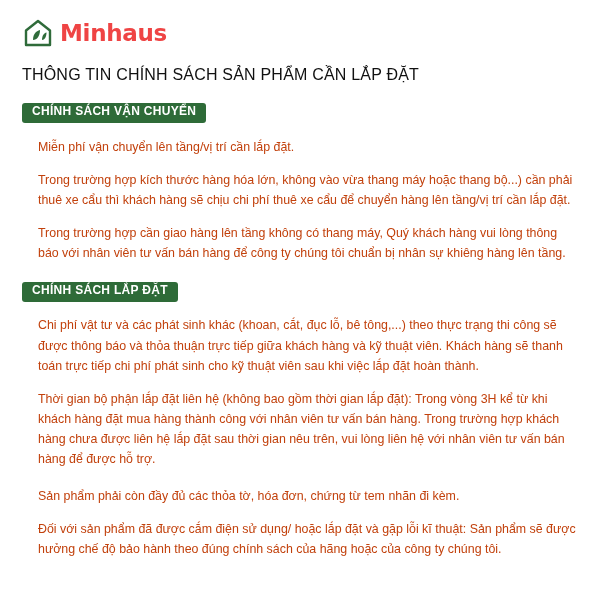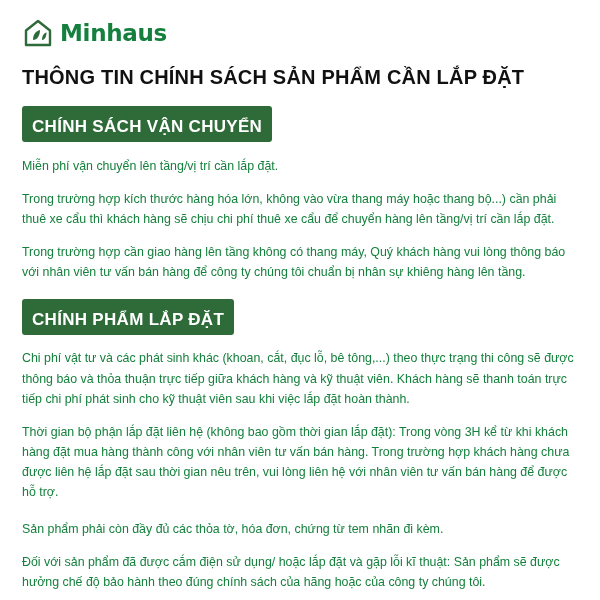--- a/index.html
+++ b/index.html
@@ -34,56 +34,56 @@
     width: 30px;
     height: 30px;
     position: relative;
     flex: 0 0 auto;
   }
   .logo-mark svg { display: block; }
   .logo-text {
     font-size: 23px;
     font-weight: bold;
     letter-spacing: -0.3px;
-    color: #15803d;
+    color: #ef4444;
     font-family: "DejaVu Sans", sans-serif;
   }
 
   
   .doc-title {
     margin: 14px 0 0 2px;
-    font-size: 20px;
-    font-weight: bold;
+    font-size: 16px;
+    font-weight: normal;
     letter-spacing: 0.2px;
     color: #111111;
     font-family: "Liberation Sans", sans-serif;
   }
 
   
   .pill {
     display: inline-block;
     background: #2e6b38;
     color: #ffffff;
-    font-size: 17px;
+    font-size: 12px;
     font-weight: bold;
     letter-spacing: 0.3px;
-    padding: 11px 10px 5px 10px;
+    padding: 1px 10px 5px 10px;
     border-radius: 3px;
     margin: 0 0 0 2px;
     white-space: nowrap;
   }
   .section { margin-top: 17px; }
   .section:first-of-type { margin-top: 19px; }
 
   
   p.para {
-    margin: 13px 2px 0 2px;
+    margin: 13px 2px 0 18px;
     font-size: 12.4px;
     line-height: 1.62;
-    color: #15803d;
+    color: #c2410c;
     text-align: left;
   }
   p.para.first { margin-top: 14px; }
 </style>
 </head>
 <body>
 
 <div class="page">
 
   <div class="logo-row">
@@ -100,21 +100,21 @@
   <h1 class="doc-title">THÔNG TIN CHÍNH SÁCH SẢN PHẨM CẦN LẮP ĐẶT</h1>
 
   <div class="section">
     <div class="pill">CHÍNH SÁCH VẬN CHUYỂN</div>
     <p class="para first">Miễn phí vận chuyển lên tầng/vị trí cần lắp đặt.</p>
     <p class="para">Trong trường hợp kích thước hàng hóa lớn, không vào vừa thang máy hoặc thang bộ...) cần phải thuê xe cẩu thì khách hàng sẽ chịu chi phí thuê xe cẩu để chuyển hàng lên tầng/vị trí cần lắp đặt.</p>
     <p class="para">Trong trường hợp cần giao hàng lên tầng không có thang máy, Quý khách hàng vui lòng thông báo với nhân viên tư vấn bán hàng để công ty chúng tôi chuẩn bị nhân sự khiêng hàng lên tầng.</p>
   </div>
 
   <div class="section">
-    <div class="pill">CHÍNH PHẨM LẮP ĐẶT</div>
+    <div class="pill">CHÍNH SÁCH LẮP ĐẶT</div>
     <p class="para">Chi phí vật tư và các phát sinh khác (khoan, cắt, đục lỗ, bê tông,...) theo thực trạng thi công sẽ được thông báo và thỏa thuận trực tiếp giữa khách hàng và kỹ thuật viên. Khách hàng sẽ thanh toán trực tiếp chi phí phát sinh cho kỹ thuật viên sau khi việc lắp đặt hoàn thành.</p>
     <p class="para">Thời gian bộ phận lắp đặt liên hệ (không bao gồm thời gian lắp đặt): Trong vòng 3H kể từ khi khách hàng đặt mua hàng thành công với nhân viên tư vấn bán hàng. Trong trường hợp khách hàng chưa được liên hệ lắp đặt sau thời gian nêu trên, vui lòng liên hệ với nhân viên tư vấn bán hàng để được hỗ trợ.</p>
   </div>
 
   <div class="section">
     <p class="para first">Sản phẩm phải còn đầy đủ các thỏa tờ, hóa đơn, chứng từ tem nhãn đi kèm.</p>
     <p class="para">Đối với sản phẩm đã được cắm điện sử dụng/ hoặc lắp đặt và gặp lỗi kĩ thuật: Sản phẩm sẽ được hưởng chế độ bảo hành theo đúng chính sách của hãng hoặc của công ty chúng tôi.</p>
   </div>
 
 </div>

